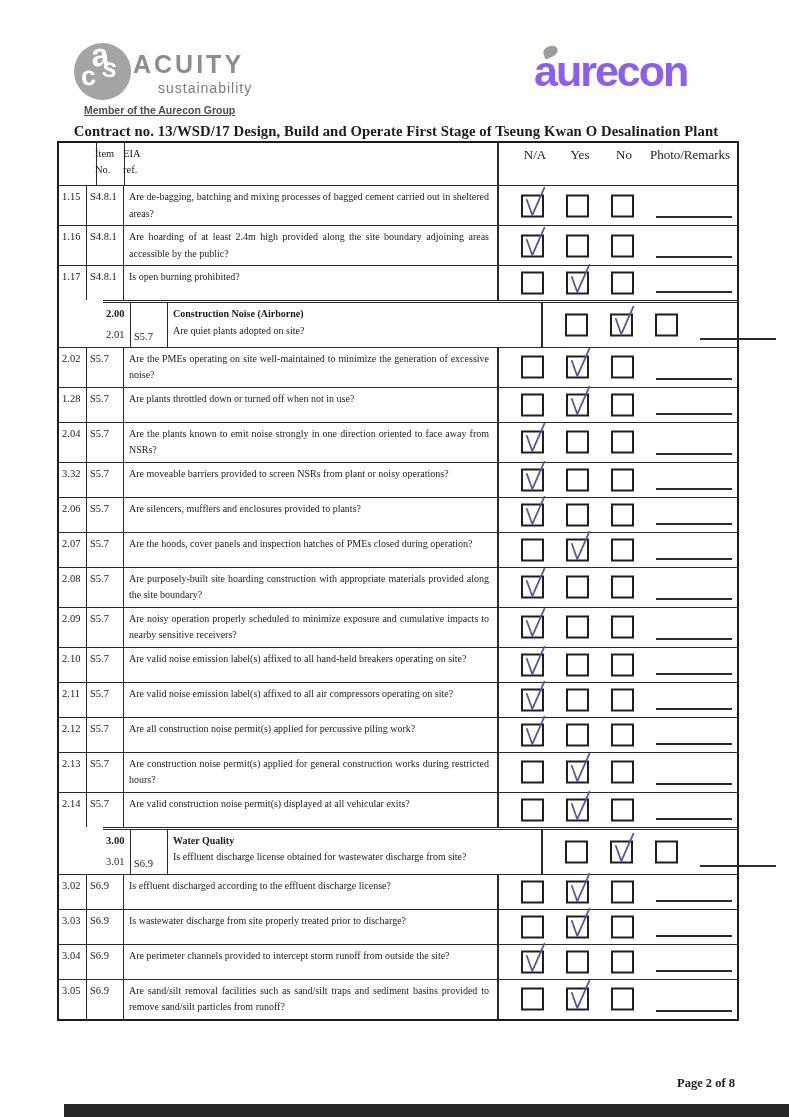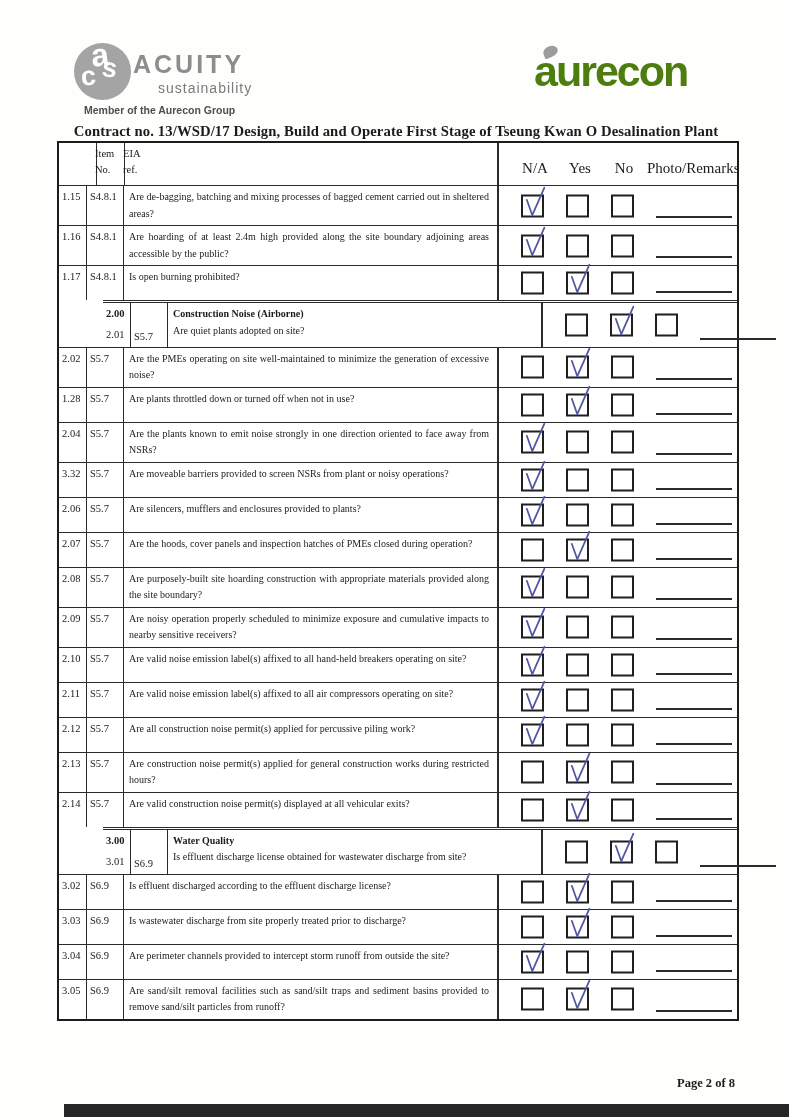--- a/index.html
+++ b/index.html
@@ -20,30 +20,30 @@
   .acuity-name{
     position:absolute;left:61px;top:12px;font-family:"Liberation Sans",sans-serif;
     font-size:25px;font-weight:bold;color:#8d8d8d;letter-spacing:3px;
   }
   .acuity-tagline{
     position:absolute;left:86px;top:42px;font-family:"Liberation Sans",sans-serif;
     font-size:14px;color:#7a7a7a;letter-spacing:1px;
   }
   .acuity-member{
     position:absolute;left:12px;top:66px;font-family:"Liberation Sans",sans-serif;
-    font-size:10.5px;font-weight:bold;color:#4e4e4e;
+    font-size:10.5px;font-weight:bold;color:#4e4e4e;text-decoration:underline;
   }
   .aurecon{position:absolute;left:528px;top:42px;width:232px;height:62px;}
   .aurecon-dot{
     position:absolute;left:15px;top:4px;width:15px;height:11px;background:#9c9c9c;
     border-radius:60% 60% 60% 15%;transform:rotate(-22deg);
   }
   .aurecon-name{
     position:absolute;left:6px;top:4px;font-family:"Liberation Sans",sans-serif;
-    font-size:43px;font-weight:bold;color:#4d7c0f;letter-spacing:-2px;line-height:1.2;
+    font-size:43px;font-weight:bold;color:#8b5cf6;letter-spacing:-2px;line-height:1.2;
   }
   
   .doc-title{
     position:absolute;left:57px;top:123px;width:678px;text-align:center;
     font-size:14.7px;font-weight:bold;letter-spacing:.1px;white-space:nowrap;
   }
   
   .tbl{position:absolute;left:57px;top:141px;width:678px;border:2px solid #1c1c1c;background:#fff;}
   .row{display:grid;grid-template-columns:28px 37px 375px 1fr;border-top:1px solid #2a2a2a;}
   .row.first{border-top:none;}
@@ -62,21 +62,21 @@
     position:absolute;top:50%;transform:translateY(-50%);
     width:19px;height:19px;border:2px solid #1f1f1f;background:#fff;
   }
   .box.b-na{left:22px;} .box.b-yes{left:67px;} .box.b-no{left:112px;}
   .tick{position:absolute;left:-2px;top:-11px;width:27px;height:33px;overflow:visible;}
   .tick path{fill:none;stroke:var(--ink,#5156a3);stroke-width:1.6;stroke-linecap:round;stroke-linejoin:round;}
   .remarks-line{position:absolute;left:157px;width:76px;bottom:7px;border-bottom:2px solid #2b2b2b;height:0;}
   
   .hdr{min-height:42px;border-top:none;}
   .hdr .c-q,.hdr .c-item,.hdr .c-eia{font-size:10.5px;padding-left:36px;}
-  .hdr-label{position:absolute;top:17px;font-size:15px;text-align:center;}
+  .hdr-label{position:absolute;top:4px;font-size:13px;text-align:center;}
   .hl-na{left:18px;width:36px;} .hl-yes{left:63px;width:36px;} .hl-no{left:108px;width:34px;}
   .hl-remarks{left:148px;width:86px;}
   
   .page-num{
     position:absolute;left:57px;top:1044px;width:678px;text-align:right;
     font-size:12.5px;font-weight:600;margin-top:32px;
   }
   .scan-bar{position:absolute;left:64px;top:1104px;width:725px;height:13px;background:#262626;}
 </style>
 </head>

